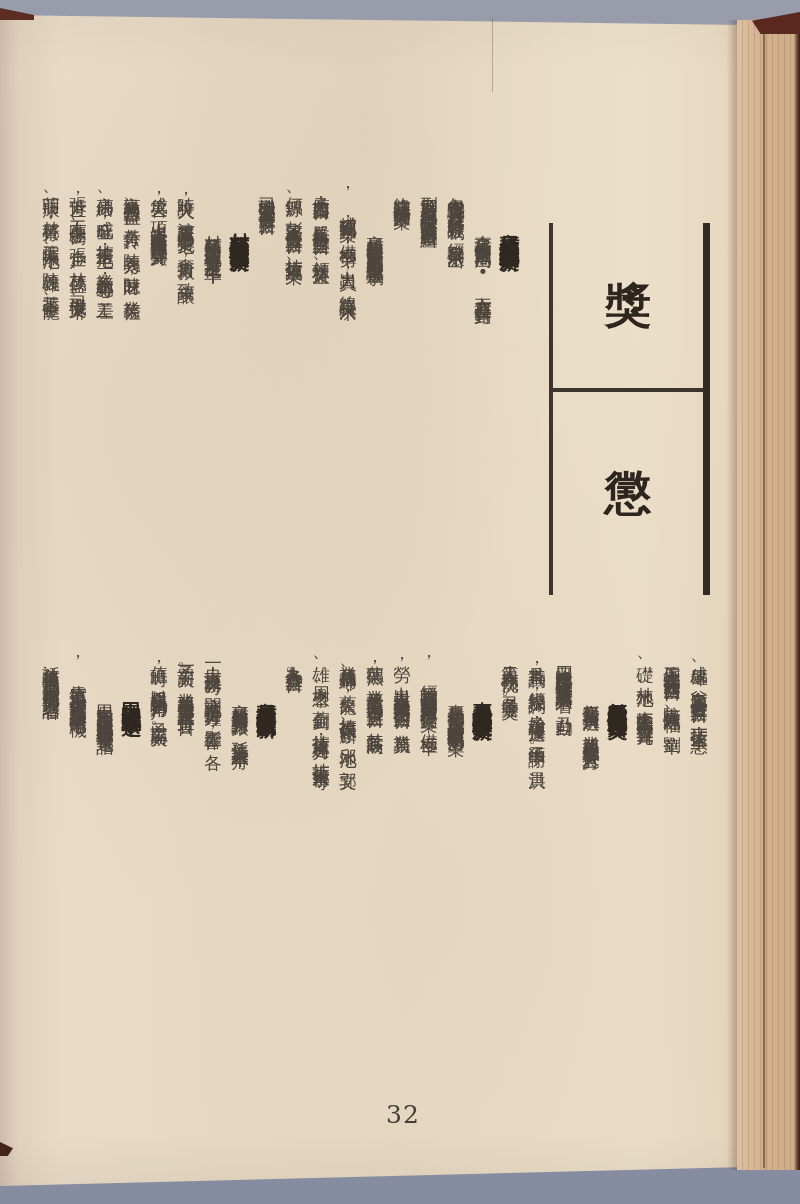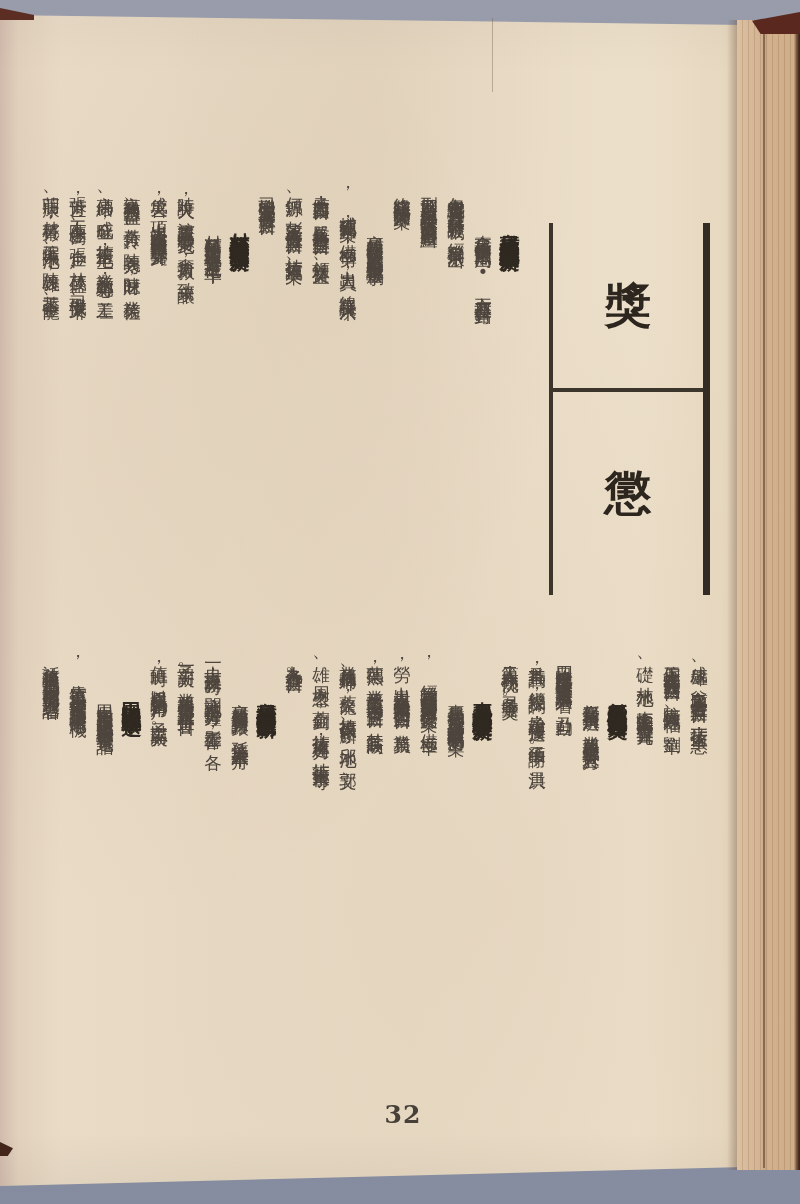--- a/index.html
+++ b/index.html
@@ -111,21 +111,20 @@
   .header-cell.top { height:165px; border-bottom:4px solid #3c352c; }
   .header-cell.bottom { flex:1; }
 
   
   .page-number {
     position:absolute; left:381px; top:1100px; width:44px;
     text-align:center;
     font-family:"DejaVu Serif", serif;
     font-size:25px; letter-spacing:1px;
     color:#474038;
-    font-weight:bold;
   }
 </style>
 </head>
 <body>
 
 <div class="page"></div>
 <div class="crease-line"></div>
 <div class="edge-shadow"></div>
 <div class="fore-edge"></div>
 <div class="fore-edge-line"></div>

